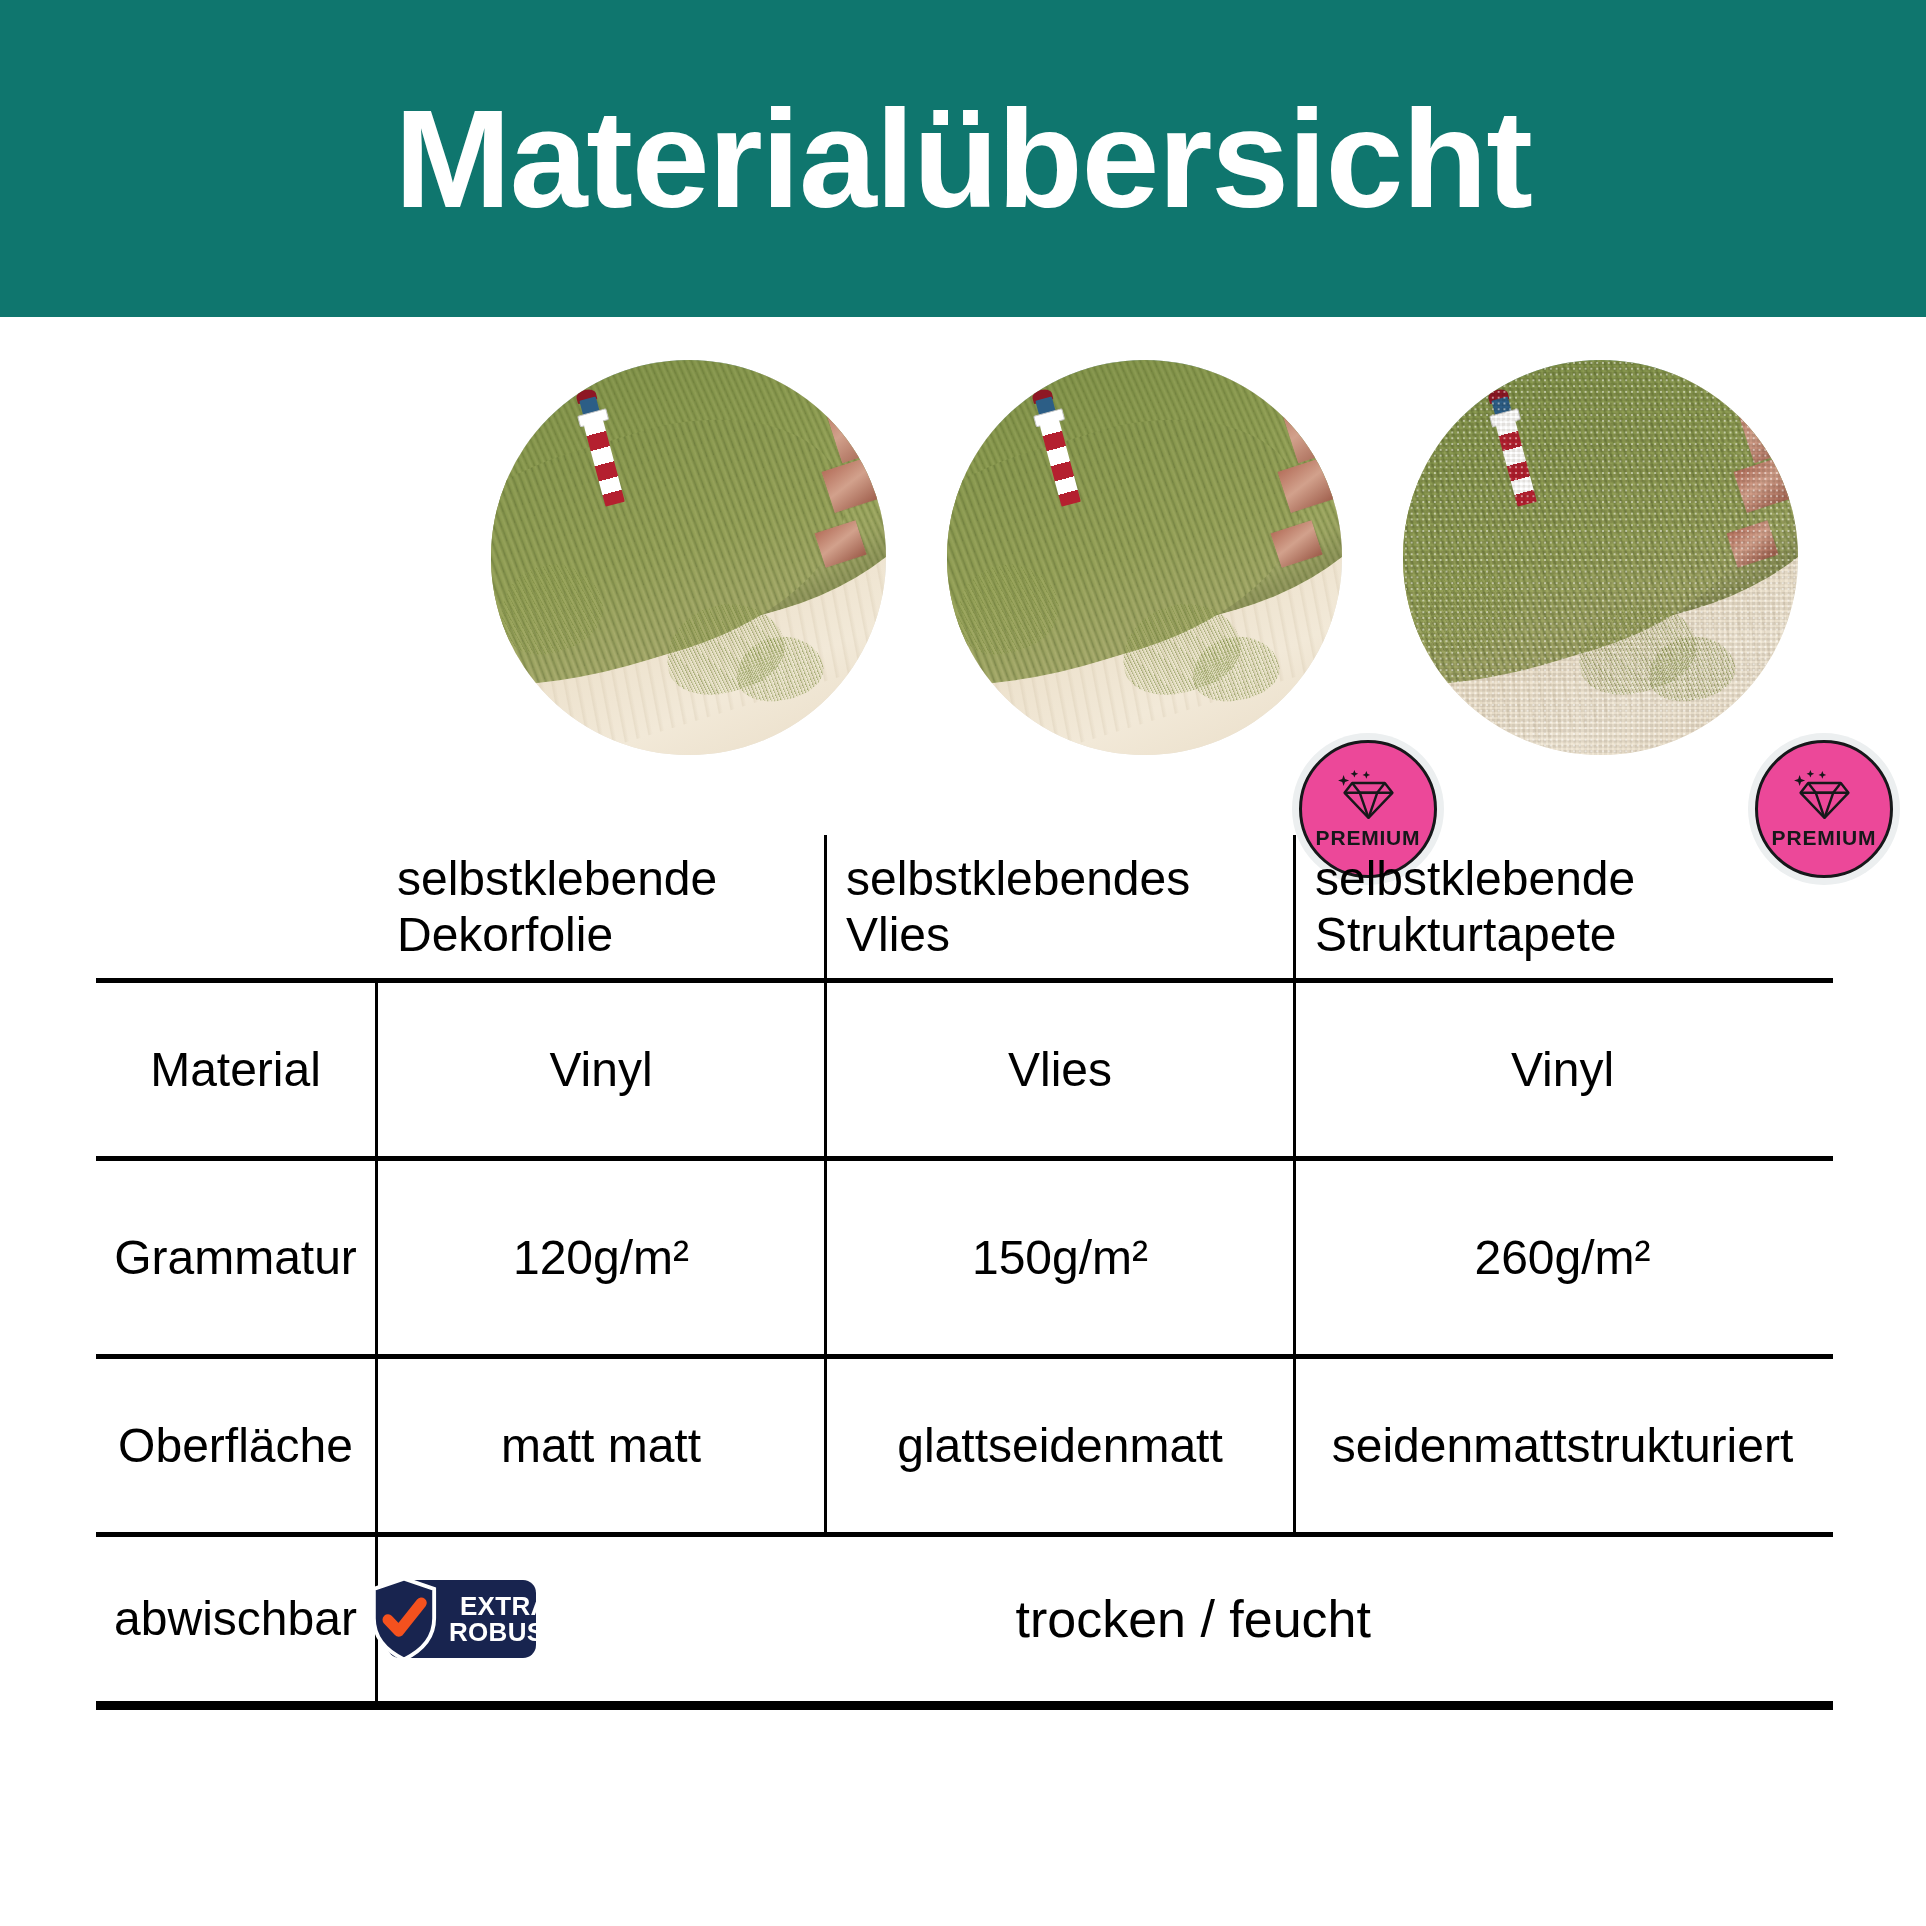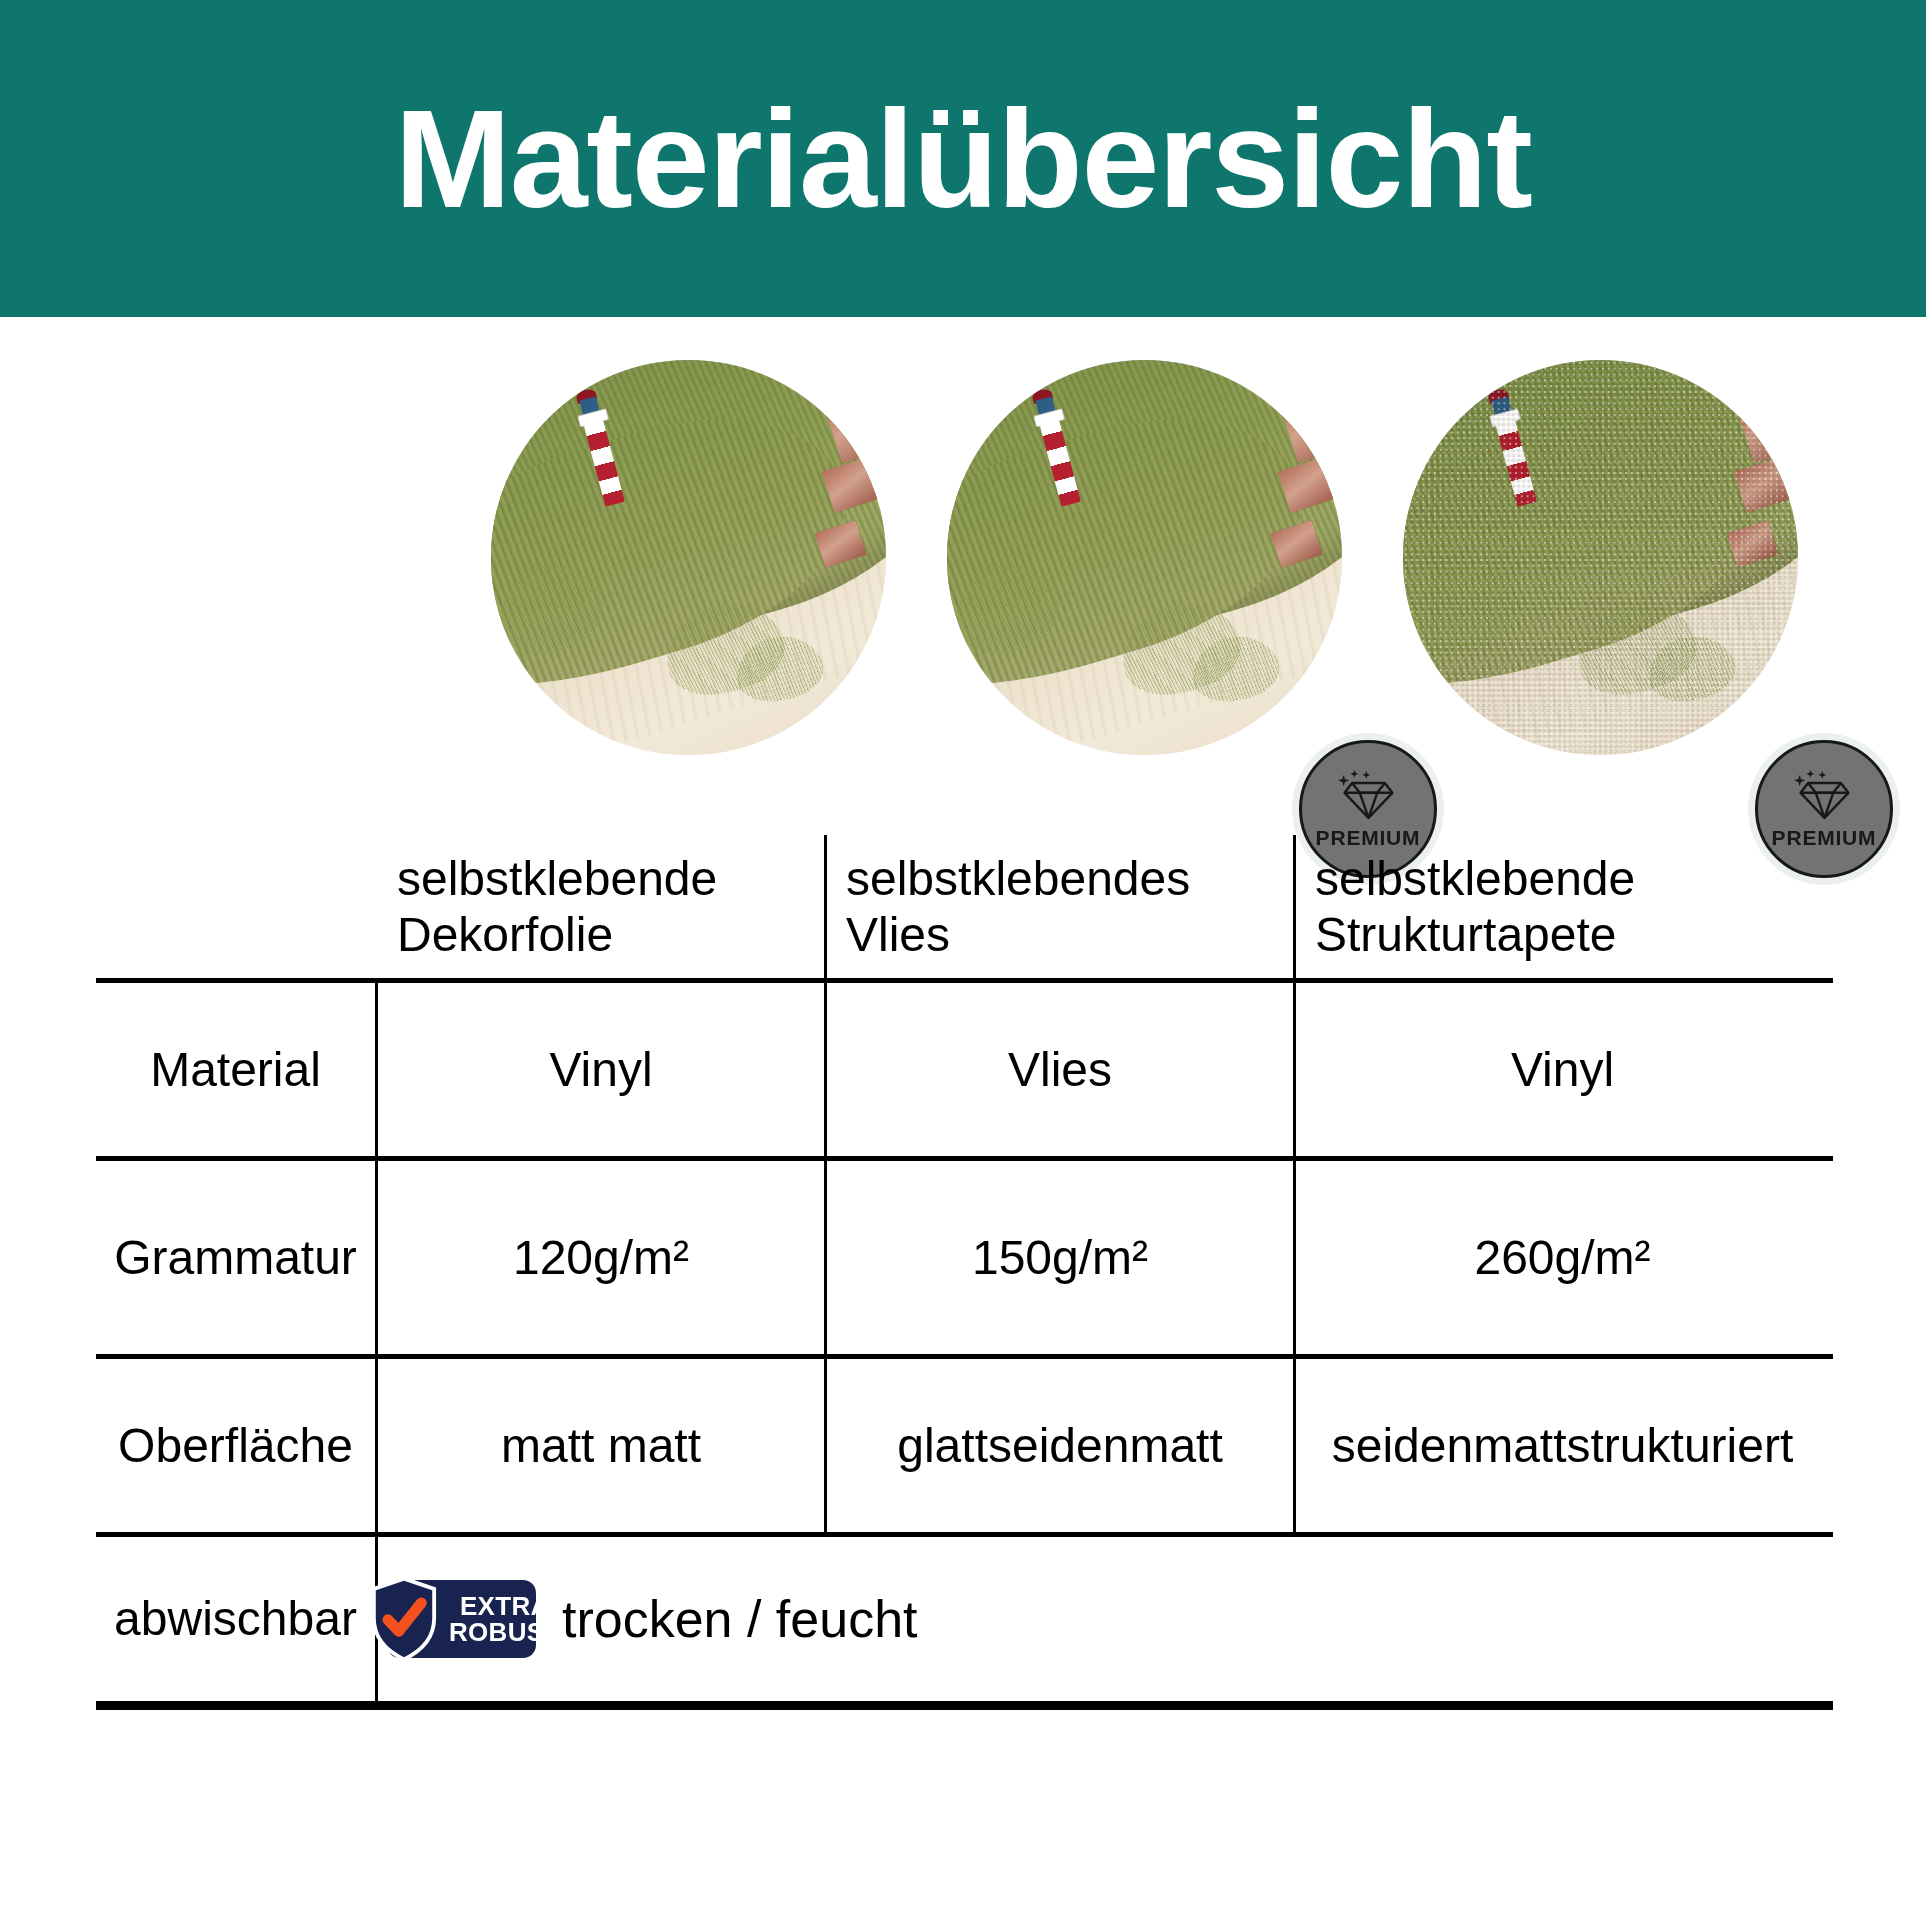--- a/index.html
+++ b/index.html
@@ -169,21 +169,21 @@
     position:absolute;inset:0;border-radius:50%;
     background-image:radial-gradient(circle, rgba(255,255,255,.55) 1px, rgba(255,255,255,0) 1.4px);
     background-size:5.8px 5.8px;
     opacity:.9;
   }
 
   
   .premium-badge{
     position:absolute;
     width:132px;height:132px;border-radius:50%;
-    background:#737373;
+    background:#ec4899;
     border:3.2px solid #16181a;
     box-shadow:0 0 0 7px #eceff0;
     display:flex;flex-direction:column;
     align-items:center;justify-content:center;
     gap:3px;
   }
   .premium-badge.p2{left:1299px;top:380px;}
   .premium-badge.p3{left:1755px;top:380px;}
   .premium-diamond{width:67px;height:50px;display:block;}
   .premium-text{
@@ -210,21 +210,21 @@
     text-align:center;
     font-size:48px;color:#000000;line-height:1.16;
     padding:0 9px;
   }
   .tcell.label{
     width:282px;border-right:3.2px solid #000000;
   }
   .tcell.c1{width:449px;border-right:3.2px solid #000000;}
   .tcell.c2{width:469px;border-right:3.2px solid #000000;}
   .tcell.c3{width:533px;}
-  .tcell.merged{width:1002px;justify-content:flex-start;gap:26px;}
+  .tcell.merged{width:1002px;justify-content:space-between;gap:14px;}
 
   .trow.head .tcell{
     align-items:center;
     font-size:48px;
   }
   .trow.head .tcell.label{border-right:none;}
   .trow.head .tcell.c1,
   .trow.head .tcell.c2{border-right:3.2px solid #000000;}
   .trow.head .tcell.c1,
   .trow.head .tcell.c2,

